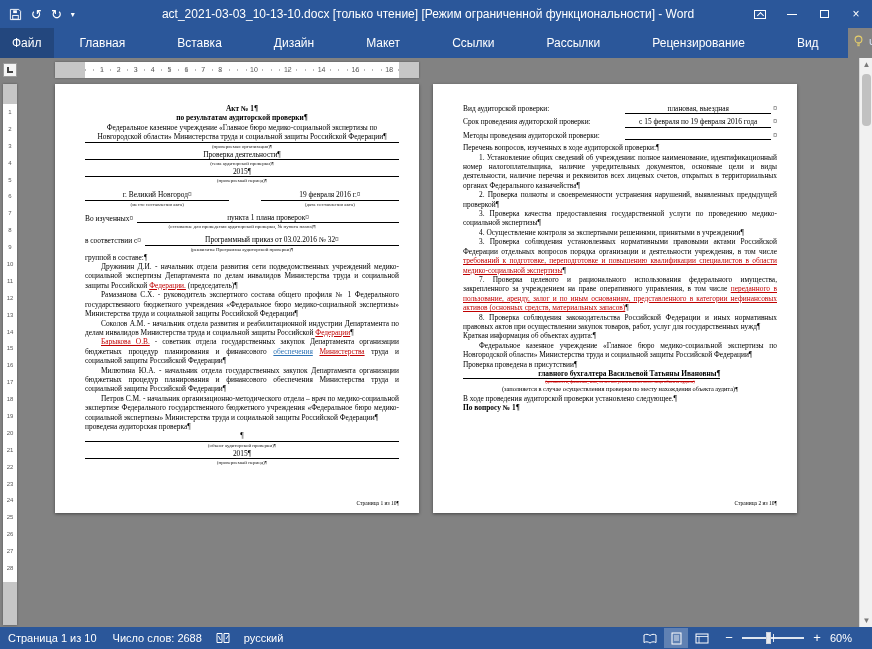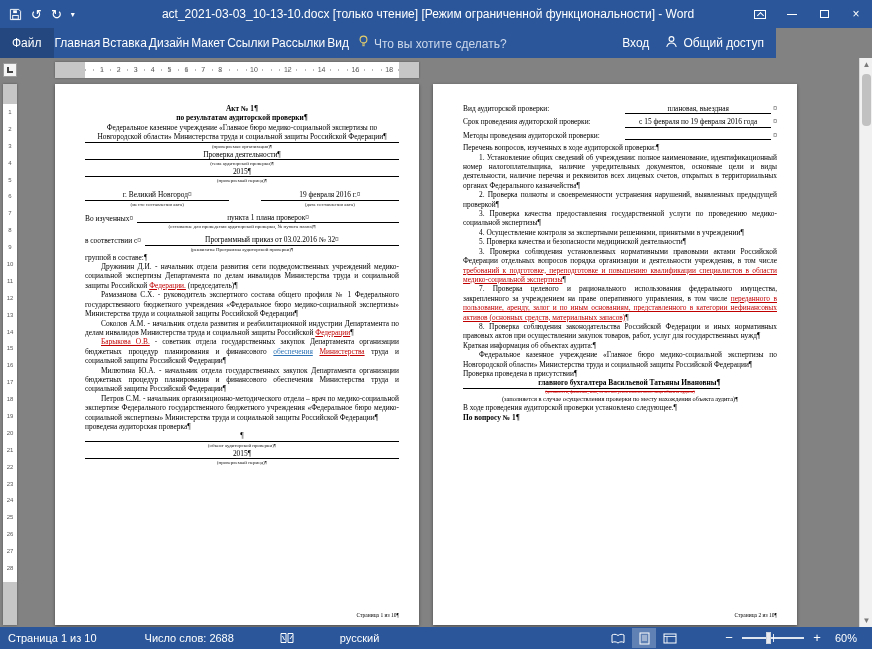--- a/index.html
+++ b/index.html
@@ -17,23 +17,23 @@
   .win-title { flex:1; text-align:center; font-size:12px; white-space:nowrap;
     overflow:hidden; text-overflow:ellipsis; color:#fff; }
   .winctl { display:flex; flex:none; height:28px; }
   .winctl .wbtn { width:32px; height:28px; display:flex; align-items:center; justify-content:center; color:#fff; font-size:12px; }
   .ico-min { width:10px; border-bottom:1px solid #fff; height:1px; display:block; }
   .ico-max { width:9px; height:8px; border:1px solid #fff; display:block; }
   .ico-ribbon { width:12px; height:9px; border:1px solid #fff; display:block; position:relative; }
   .ico-ribbon::after { content:""; position:absolute; left:3px; top:2px; width:4px; height:4px;
     border-left:1px solid #fff; border-top:1px solid #fff; transform:rotate(45deg); }
   
-  .tabsrow { position:absolute; left:0; top:28px; width:776px; height:30px;
+  .tabsrow { position:absolute; left:0; top:28px; width:848px; height:30px;
     background:#2b579a; display:flex; align-items:center; color:#fff; font-size:12px; }
-  .tab { padding:0 1px; line-height:30px; height:30px; white-space:nowrap; cursor:default; }
+  .tab { padding:0 26px; line-height:30px; height:30px; white-space:nowrap; cursor:default; }
   .tab.file { background:rgba(0,0,0,.18); padding:0 12px; }
   .tellme { display:flex; align-items:flex-end; gap:5px; color:#cdd8eb; padding:0 8px; white-space:nowrap; }
   .flexsp { flex:1; }
   .signin { padding:0 10px; white-space:nowrap; }
   .share { display:flex; align-items:center; gap:5px; padding:0 12px 0 6px; white-space:nowrap; }
   
   .canvas { position:absolute; left:0; top:58px; width:872px; height:569px; background:#828282; }
   
   .hruler { position:absolute; left:55px; top:4px; width:364px; height:16px; background:#c6c6c6;
     box-shadow:0 0 2px rgba(0,0,0,.35); }
@@ -56,21 +56,21 @@
   .vruler { position:absolute; left:3px; top:26px; width:14px; height:541px; background:#c6c6c6;
     box-shadow:0 0 2px rgba(0,0,0,.35); }
   .vruler .vwhite { position:absolute; left:0; right:0; top:20px; height:478px; background:#fff; }
   .vnums { position:absolute; left:0; top:20px; width:14px; }
   .vnums span { display:block; height:16.9px; line-height:16.9px; font-size:6px; color:#5a5a5a; text-align:center; }
   
   .scroll { position:absolute; right:0; top:0; width:13px; height:569px; background:#f1f1f1; border-left:1px solid #d8d8d8; }
   .scroll .arr { position:absolute; left:0; width:13px; height:13px; color:#7a7a7a; font-size:8px; text-align:center; line-height:13px; }
   .scroll .thumb { position:absolute; left:2px; top:16px; width:9px; height:52px; background:#c1c1c1; border-radius:4px; }
   
-  .page { position:absolute; top:26px; width:364px; height:541px; background:#fff;
+  .page { position:absolute; top:26px; width:364px; height:429px; background:#fff;
     box-shadow:0 1px 3px rgba(0,0,0,.45); }
   .p1 { left:55px; } .p2 { left:433px; }
   .pg { position:absolute; inset:20px 20px 16px 30px;
     font-family:"Liberation Serif","DejaVu Serif",serif; font-size:7.4px; line-height:9.4px; color:#000; }
   .pg p { margin:0; }
   .c { text-align:center; }
   .b { font-weight:bold; }
   .j { text-align:justify; text-indent:16px; margin-bottom:1.5px; }
   .cap { font-size:5px; line-height:7px; text-align:center; color:#1a1a1a; }
   .ul { border-bottom:1px solid #000; }
@@ -93,32 +93,32 @@
   .frow { display:flex; align-items:flex-start; margin-bottom:3px; }
   .frow .flabel { flex:none; width:162px; white-space:nowrap; }
   .frow .fval { flex:1; border-bottom:1px solid #000; text-align:center; min-height:9px; }
   .frow .fend { flex:none; padding-left:2px; }
   .it { margin-bottom:2.5px; }
   .attendee { width:82%; margin:3px auto 0; border-bottom:1px solid #000; text-align:right; font-weight:bold; }
   .capred { font-size:4.6px; line-height:6px; text-align:center; color:#c00000; text-decoration:line-through; }
   .fillnote { font-size:6.4px; line-height:8.5px; text-align:center; margin-top:1px; }
   
   .statusbar { position:absolute; left:0; top:627px; width:872px; height:22px; background:#2b579a;
-    color:#fff; display:flex; align-items:center; font-size:11px;gap:32px; }
+    color:#fff; display:flex; align-items:center; font-size:11px; }
   .sitem { padding:0 8px; height:22px; line-height:22px; white-space:nowrap; }
   .sicon { display:flex; align-items:center; padding:0 6px; height:22px; }
   .views { display:flex; align-items:center; gap:2px; margin-right:8px; }
   .vbtn { width:24px; height:20px; display:flex; align-items:center; justify-content:center; }
   .vbtn.sel { background:rgba(255,255,255,.25); }
   .zoomctl { display:flex; align-items:center; gap:6px; padding-right:10px; }
   .zbtn { width:14px; text-align:center; font-size:13px; line-height:20px; }
   .ztrack { position:relative; width:62px; height:2px; background:rgba(255,255,255,.85); }
   .ztrack .znotch { position:absolute; left:50%; top:-3px; width:1px; height:8px; background:rgba(255,255,255,.85); }
   .ztrack .zthumb { position:absolute; left:38%; top:-5px; width:5px; height:12px; background:#e8eaee; border:1px solid #cdd3dd; }
-  .zval { width:32px; text-align:center; }
+  .zval { width:32px; text-align:left; }
 </style>
 </head>
 <body>
 
 <div class="app">
 
   <div class="titlebar">
     <div class="qat">
       <span class="tbi">
         <svg width="13" height="13" viewBox="0 0 14 14">
@@ -147,20 +147,21 @@
   </div>
 
   <div class="tabsrow">
     <span class="tab file">Файл</span>
     <span class="tab">Главная</span>
     <span class="tab">Вставка</span>
     <span class="tab">Дизайн</span>
     <span class="tab">Макет</span>
     <span class="tab">Ссылки</span>
     <span class="tab">Рассылки</span>
+    <span class="tab">Рецензирование</span>
     <span class="tab">Вид</span>
     <span class="tellme">
       <span>
         <svg width="11" height="13" viewBox="0 0 11 13">
             <circle cx="5.5" cy="4.5" r="3.4" fill="none" stroke="#e8d06a" stroke-width="1.1"></circle>
             <path d="M4 9h3M4.3 10.7h2.4" stroke="#e8d06a" stroke-width="1"></path>
           </svg>
       </span>
       <span>Что вы хотите сделать?</span>
     </span>
@@ -310,21 +311,20 @@
           <span class="fval"></span>
           <span class="fend">¤</span>
         </div>
 
         <p class="mt">Перечень вопросов, изученных в ходе аудиторской проверки:¶</p>
 
         <p class="j it"><span>1. Установление общих сведений об учреждении: полное наименование, идентификационный номер налогоплательщика, наличие учредительных документов, основные цели и виды деятельности, наличие перечня и реквизитов всех лицевых счетов, открытых в территориальных органах Федерального казначейства¶</span></p>
         <p class="j it"><span>2. Проверка полноты и своевременности устранения нарушений, выявленных предыдущей проверкой¶</span></p>
         <p class="j it"><span>3. Проверка качества предоставления государственной услуги по проведению медико-социальной экспертизы¶</span></p>
         <p class="j it"><span>4. Осуществление контроля за экспертными решениями, принятыми в учреждении¶</span></p>
-        <p class="j it"><span>5. Проверка качества и безопасности медицинской деятельности¶</span></p>
         <p class="j it"><span>3. Проверка соблюдения установленных нормативными правовыми актами Российской Федерации отдельных вопросов порядка организации и деятельности учреждения, в том числе </span><span class="red">требований к подготовке, переподготовке и повышению квалификации специалистов в области медико-социальной экспертизы</span><span>¶</span></p>
         <p class="j it"><span>7. Проверка целевого и рационального использования федерального имущества, закрепленного за учреждением на праве оперативного управления, в том числе </span><span class="red">переданного в пользование, аренду, залог и по иным основаниям, представленного в категории нефинансовых активов (основных средств, материальных запасов)</span><span>¶</span></p>
         <p class="j it"><span>8. Проверка соблюдения законодательства Российской Федерации и иных нормативных правовых актов при осуществлении закупок товаров, работ, услуг для государственных нужд¶</span></p>
 
         <p class="mt">Краткая информация об объектах аудита:¶</p>
         <p class="j">Федеральное казенное учреждение «Главное бюро медико-социальной экспертизы по Новгородской области» Министерства труда и социальной защиты Российской Федерации¶</p>
         <p class="mt">Проверка проведена в присутствии¶</p>
         <p class="attendee">главного бухгалтера Васильевой Татьяны Ивановны¶</p>
         <p class="capred">(должность, фамилия, имя, отчество уполномоченного лица объекта аудита)</p>
         <p class="fillnote">(заполняется в случае осуществления проверки по месту нахождения объекта аудита)¶</p>

